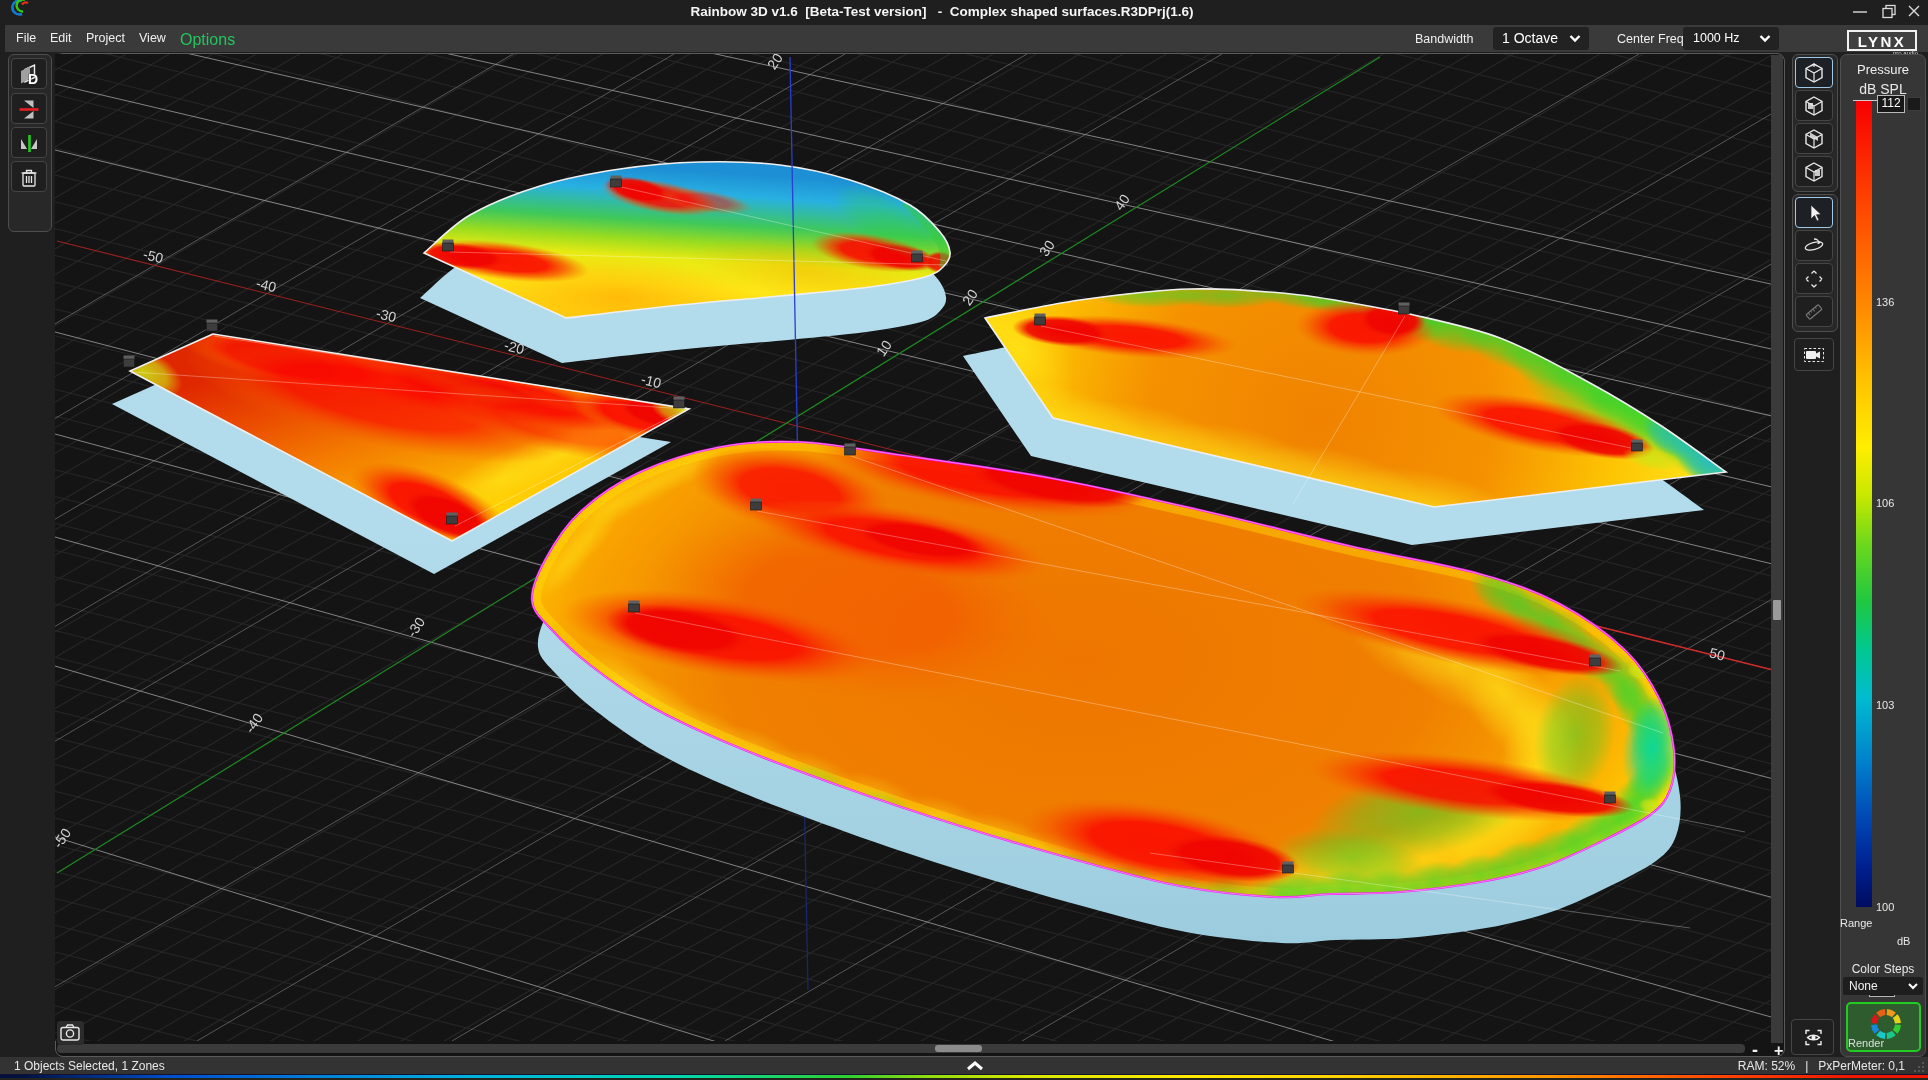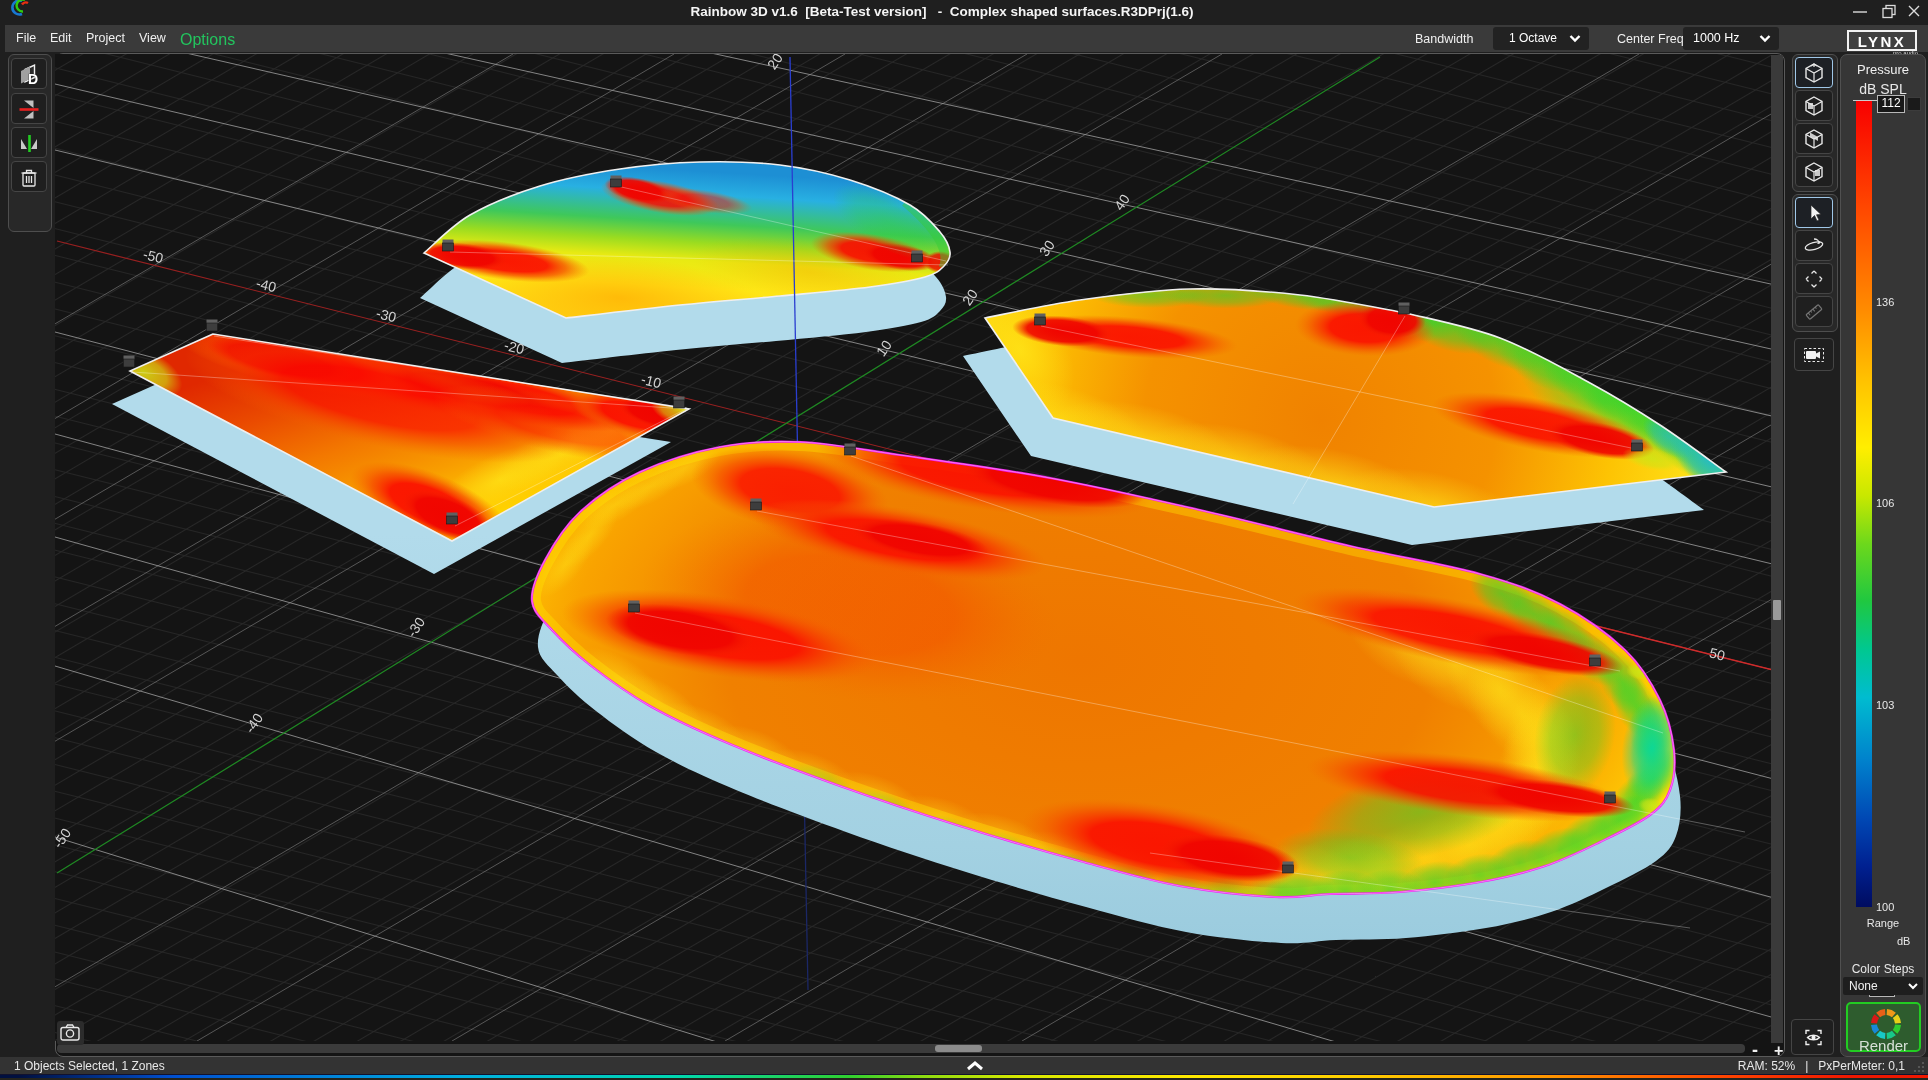--- a/index.html
+++ b/index.html
@@ -21,21 +21,21 @@
 </svg>
 </div>
 
 <div style="position:absolute;left:5px;top:25px;width:1923px;height:27px;background:#3a3a3a">
 <div style="position:absolute;left:11px;top:6px;font-size:12.5px;color:#f0f0f0">File</div>
 <div style="position:absolute;left:45px;top:6px;font-size:12.5px;color:#f0f0f0">Edit</div>
 <div style="position:absolute;left:81px;top:6px;font-size:12.5px;color:#f0f0f0">Project</div>
 <div style="position:absolute;left:134px;top:6px;font-size:12.5px;color:#f0f0f0">View</div>
 <div style="position:absolute;left:175px;top:6px;font-size:16px;color:#22c55e">Options</div>
 <div style="position:absolute;left:1410px;top:7px;font-size:12.5px;color:#f0f0f0">Bandwidth</div>
-<div style="position:absolute;left:1488px;top:2px;width:96px;height:23px;background:#222;border-radius:3px;color:#fff;font-size:12px;line-height:23px;padding-left:16px;box-sizing:border-box">1 Octave
+<div style="position:absolute;left:1488px;top:2px;width:96px;height:23px;background:#222;border-radius:3px;color:#fff;font-size:14px;line-height:23px;padding-left:9px;box-sizing:border-box">1 Octave
 <svg width="12" height="8" viewBox="0 0 12 8" style="position:absolute;right:8px;top:8px">
         <path d="M1.5,1 L6,5.5 L10.5,1" stroke="#fff" stroke-width="2.4" fill="none"></path>
       </svg></div>
 <div style="position:absolute;left:1612px;top:7px;font-size:12.5px;color:#f0f0f0">Center Freq</div>
 <div style="position:absolute;left:1678px;top:2px;width:96px;height:23px;background:#222;border-radius:3px;color:#fff;font-size:12.5px;line-height:23px;padding-left:10px;box-sizing:border-box">1000 Hz
 <svg width="12" height="8" viewBox="0 0 12 8" style="position:absolute;right:8px;top:8px">
         <path d="M1.5,1 L6,5.5 L10.5,1" stroke="#fff" stroke-width="2.4" fill="none"></path>
       </svg></div>
 </div>
 
@@ -568,41 +568,41 @@
 <div class="rp" style="left:1840px;top:62px;width:86px;text-align:center;font-size:13px;color:#f0f0f0">Pressure</div>
 <div class="rp" style="left:1840px;top:81px;width:86px;text-align:center;font-size:14px;color:#e8e8e8">dB SPL</div>
 <div style="position:absolute;left:1853px;top:100px;width:24px;height:1px;background:#cccccc"></div>
 <div style="position:absolute;left:1877px;top:95px;width:26px;height:16px;background:#181818;border:1px solid #b8b8b8;color:#fff;font-size:12px;text-align:center;line-height:15px">112</div>
 <div style="position:absolute;left:1907px;top:97px;width:12px;height:12px;background:#1a1a1a;border:1px solid #3c3c3c"></div>
 <div style="position:absolute;left:1856px;top:101px;width:16px;height:806px;background:linear-gradient(to bottom,#f80000 0%,#ff4600 13%,#ff8c00 26%,#ffc400 35%,#ffee00 43%,#c8e800 49%,#6cd81c 55%,#20c840 62%,#00c890 68%,#00bcd0 74%,#0080cc 82%,#0048b4 89%,#002090 95%,#000c60 100%)"></div>
 <div class="rp" style="left:1876px;top:296px;font-size:11px;color:#e8e8e8">136</div>
 <div class="rp" style="left:1876px;top:497px;font-size:11px;color:#e8e8e8">106</div>
 <div class="rp" style="left:1876px;top:699px;font-size:11px;color:#e8e8e8">103</div>
 <div class="rp" style="left:1876px;top:901px;font-size:11px;color:#e8e8e8">100</div>
-<div class="rp" style="left:1840px;top:917px;width:86px;text-align:center;font-size:11px;color:#e8e8e8">Range</div>
+<div class="rp" style="left:1840px;top:917px;width:86px;font-size:11px;color:#e8e8e8">Range</div>
 <div style="position:absolute;left:1869px;top:980px;width:24px;height:15px;background:#181818;border:1px solid #b8b8b8;color:#fff;font-size:12px;text-align:center;line-height:14px">12</div>
 <div class="rp" style="left:1897px;top:935px;font-size:11px;color:#e8e8e8">dB</div>
 <div class="rp" style="left:1840px;top:962px;width:86px;text-align:center;font-size:12px;color:#e8e8e8">Color Steps</div>
 <div style="position:absolute;left:1843px;top:977px;width:80px;height:18px;background:#1e1e1e;border-radius:2px;color:#f0f0f0;font-size:12px;line-height:18px;padding-left:6px;box-sizing:border-box">None
   <svg width="10" height="7" viewBox="0 0 10 7" style="position:absolute;right:5px;top:6px">
       <path d="M1,1 L5,5 L9,1" stroke="#fff" stroke-width="2" fill="none"></path>
     </svg>
 </div>
 <div style="position:absolute;left:1846px;top:1002px;width:75px;height:50px;background:#2e5c2e;border:2px solid #22cc22;border-radius:5px;box-sizing:border-box">
 <svg width="75" height="40" viewBox="0 0 75 40">
       <path d="M26.0,19.2 A12,12 0 0 1 28.9,12.1" stroke="#d81818" stroke-width="6" fill="none"></path>
 <path d="M30.1,10.9 A12,12 0 0 1 37.2,8.0" stroke="#e86018" stroke-width="6" fill="none"></path>
 <path d="M38.8,8.0 A12,12 0 0 1 45.9,10.9" stroke="#f09818" stroke-width="6" fill="none"></path>
 <path d="M47.1,12.1 A12,12 0 0 1 50.0,19.2" stroke="#e8d018" stroke-width="6" fill="none"></path>
 <path d="M50.0,20.8 A12,12 0 0 1 47.1,27.9" stroke="#30cc30" stroke-width="6" fill="none"></path>
 <path d="M45.9,29.1 A12,12 0 0 1 38.8,32.0" stroke="#18c888" stroke-width="6" fill="none"></path>
 <path d="M37.2,32.0 A12,12 0 0 1 30.1,29.1" stroke="#18c8c8" stroke-width="6" fill="none"></path>
 <path d="M28.9,27.9 A12,12 0 0 1 26.0,20.8" stroke="#1888d8" stroke-width="6" fill="none"></path>
     </svg>
-<div style="position:absolute;left:0;top:33px;width:100%;text-align:center;font-size:15px;color:#d8e0d8">Render</div>
+<div style="position:absolute;left:0;top:33px;width:100%;font-size:11px;color:#d8e0d8">Render</div>
 </div>
 
 <div style="position:absolute;left:0;top:1057px;width:1928px;height:26px;background:#333333">
 <div style="position:absolute;left:14px;top:2px;font-size:12px;color:#e8e8e8">1 Objects Selected, 1 Zones</div>
 <svg width="18" height="10" viewBox="0 0 18 10" style="position:absolute;left:966px;top:4px">
       <path d="M2,8 L9,2 L16,8" stroke="#fff" stroke-width="3" fill="none"></path>
     </svg>
 <div style="position:absolute;right:23px;top:2px;font-size:12px;color:#e8e8e8">RAM: 52% &nbsp; | &nbsp; PxPerMeter: 0,1</div>
 </div>
 

